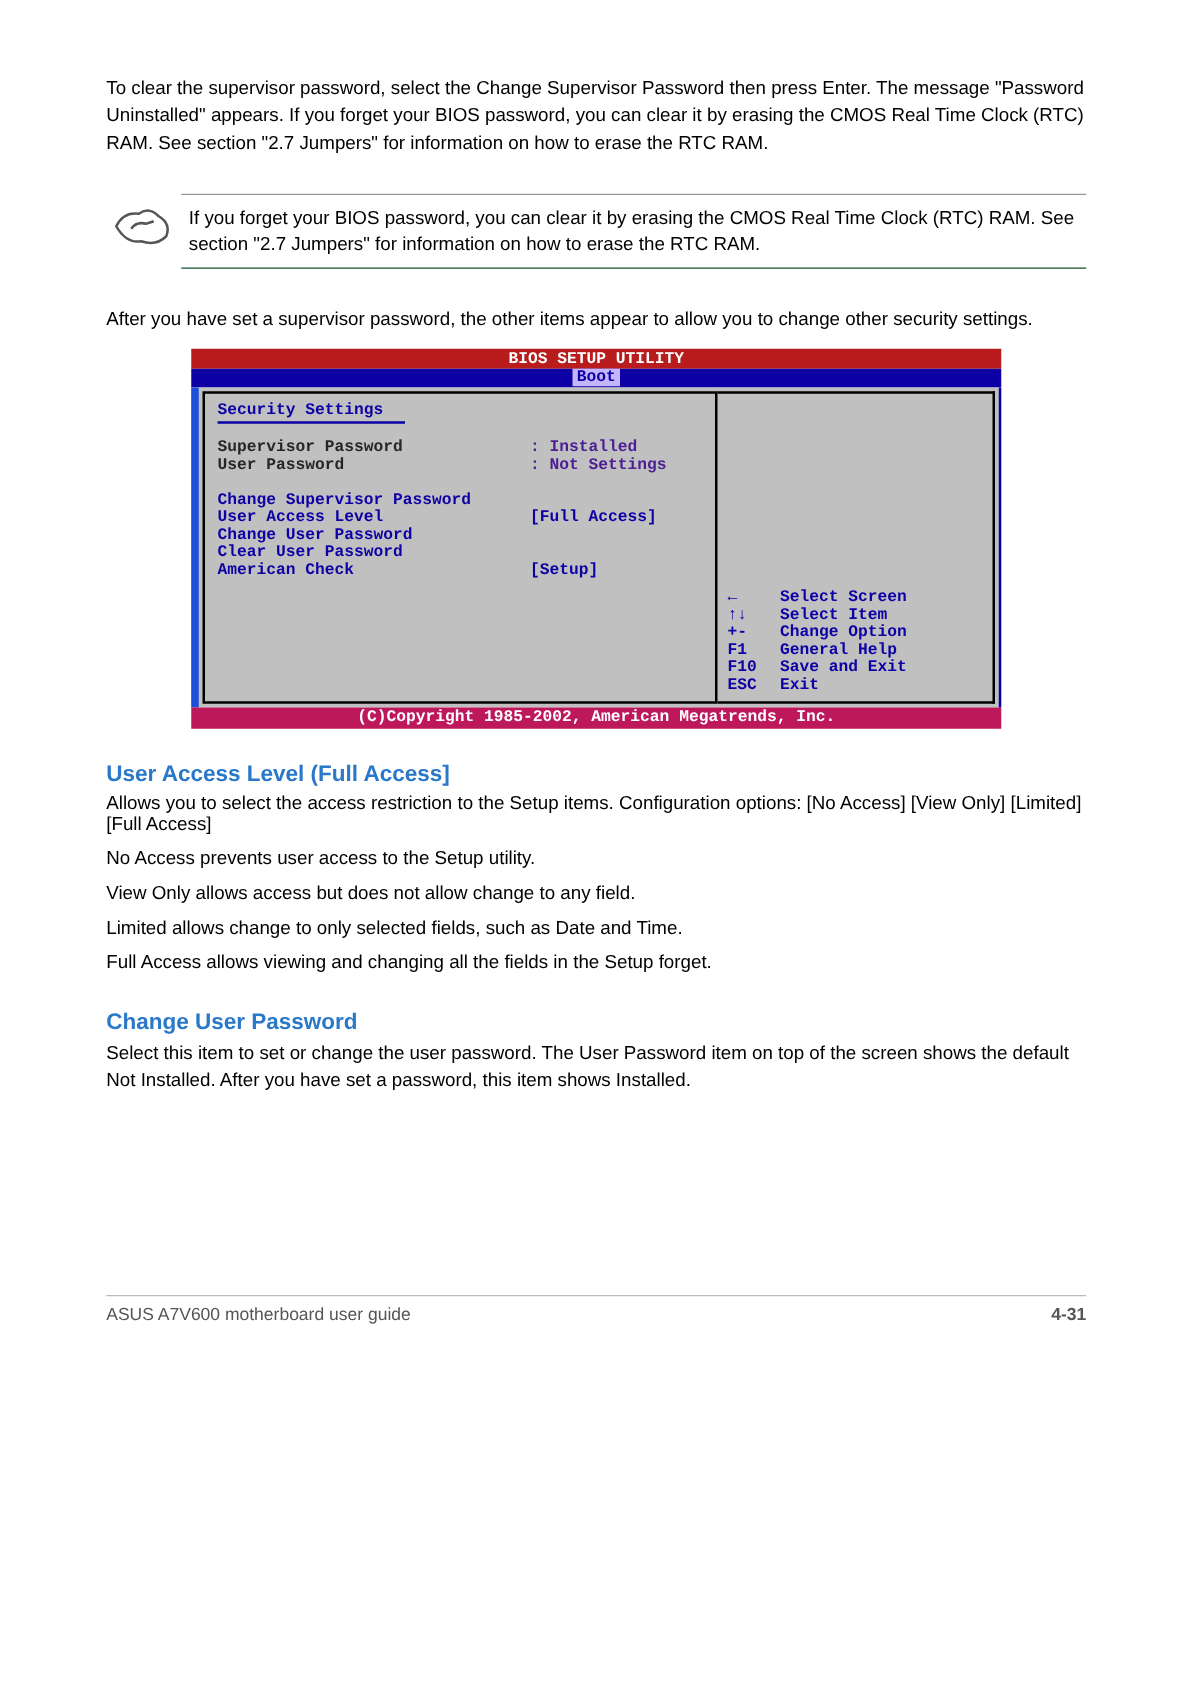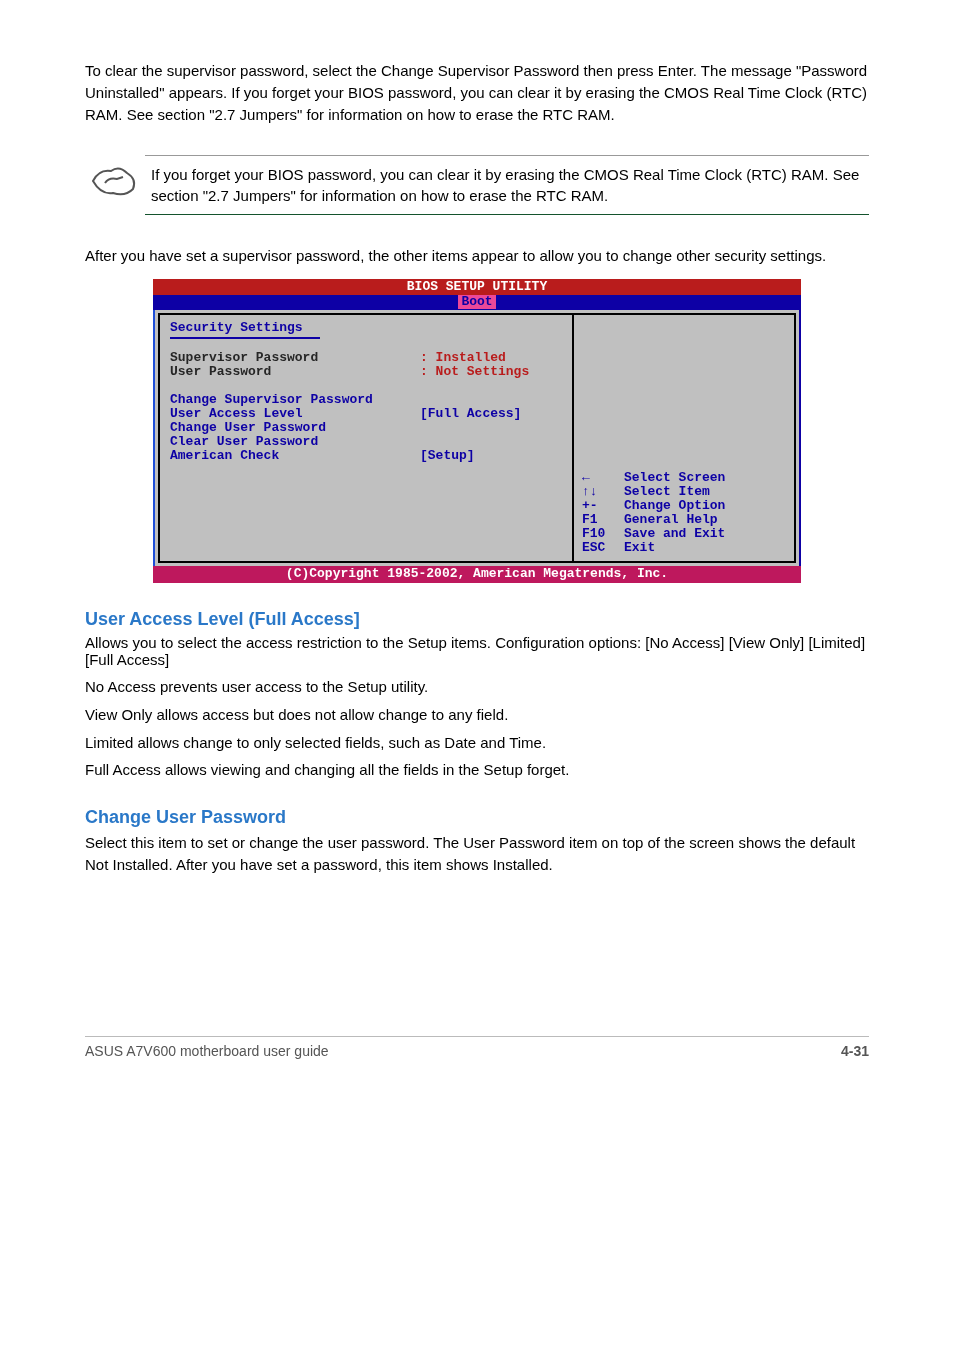--- a/index.html
+++ b/index.html
@@ -53,28 +53,28 @@
     text-align: center;
     padding: 1px 0;
   }
   .bios-tabrow {
     background: #0d00a5;
     color: #fff;
     text-align: center;
     padding: 0 0 1px 0;
   }
   .bios-tab {
-    background: #ec4899;
+    background: #c4b5fd;
     color: #0d00a5;
     padding: 0 3px;
     display: inline-block;
   }
   .bios-body {
     background: #c0c0c0;
-    border-left: 2px solid #1d4ed8;
+    border-left: 6px solid #1d4ed8;
     border-right: 2px solid #0d00a5;
     display: flex;
     height: 256px;
   }
   .bios-left {
     flex: 1;
     border: 2px solid #000;
     margin: 3px 0 3px 3px;
     padding: 6px 10px 6px 10px;
     position: relative;
@@ -103,21 +103,21 @@
     display: flex;
   }
   .bios-lbl {
     width: 250px;
     color: #262626;
   }
   .bios-lbl.blue {
     color: #0d00a5;
   }
   .bios-val {
-    color: #b91c1c;
+    color: #4c1d95;
   }
   .bios-val.blue {
     color: #0d00a5;
   }
   .bios-help {
     color: #0d00a5;
   }
   .help-row {
     display: flex;
   }

